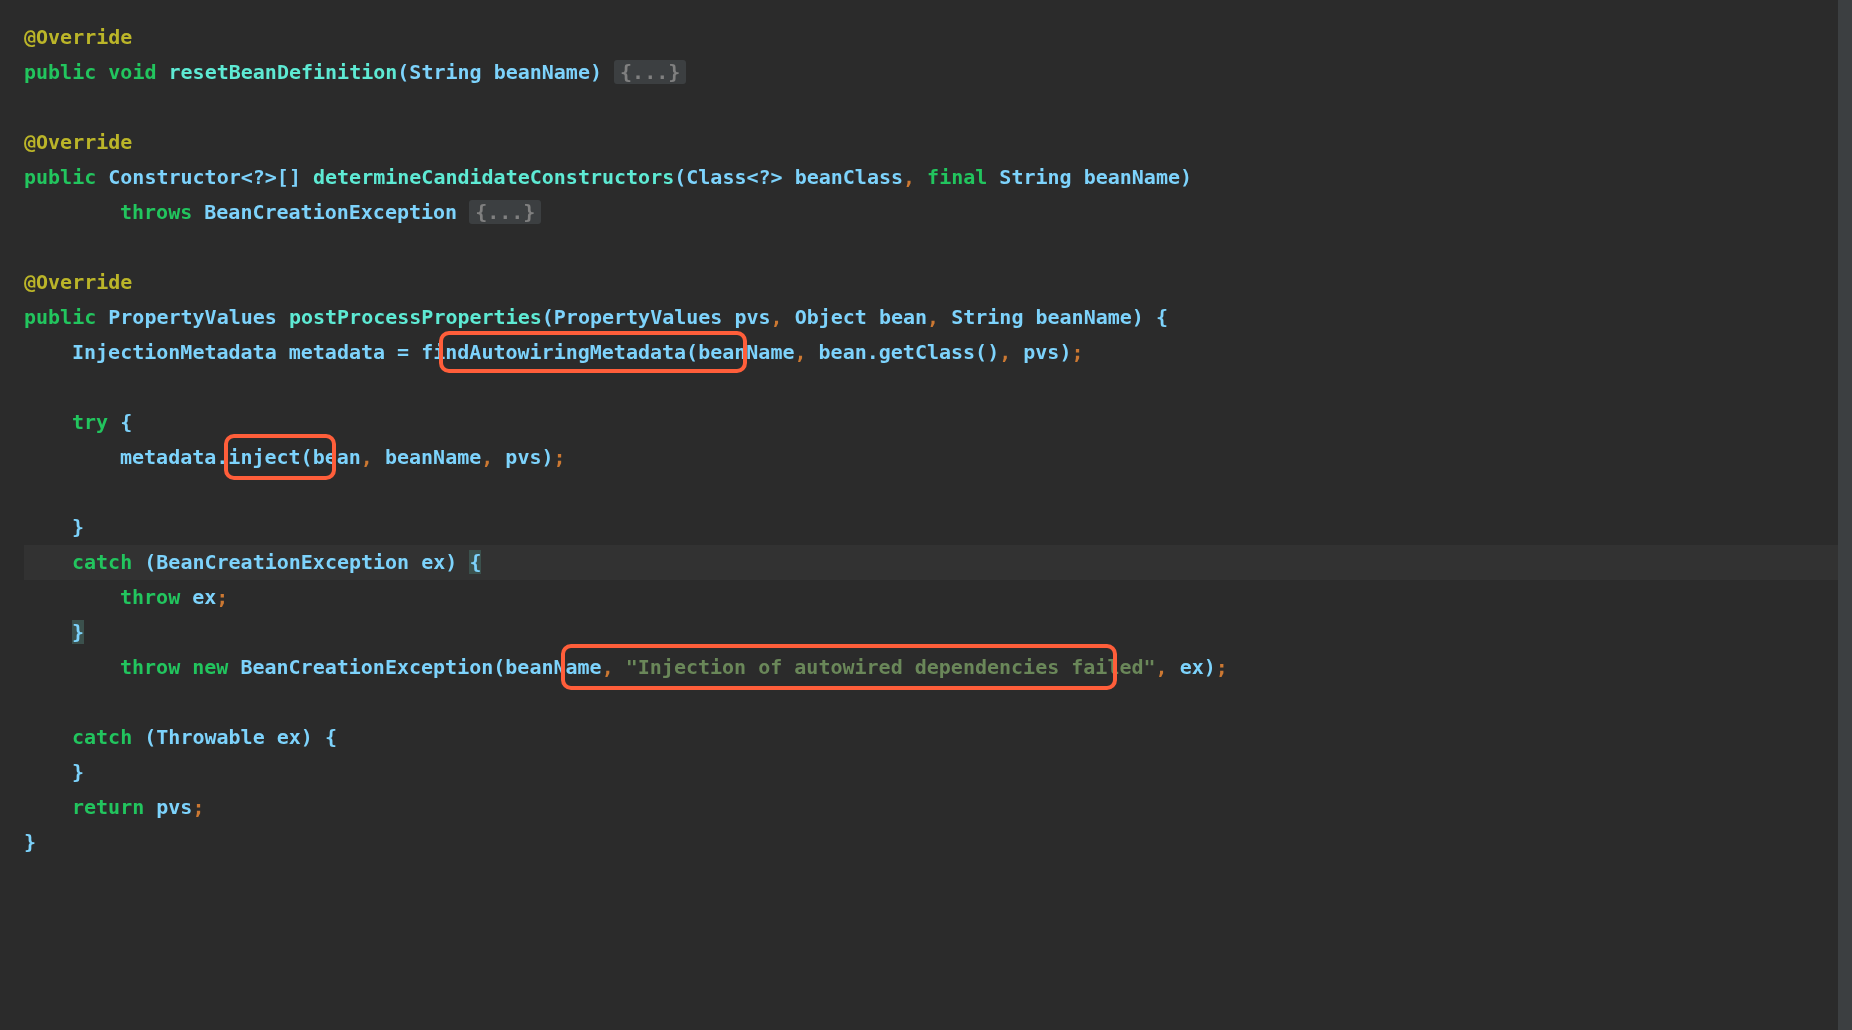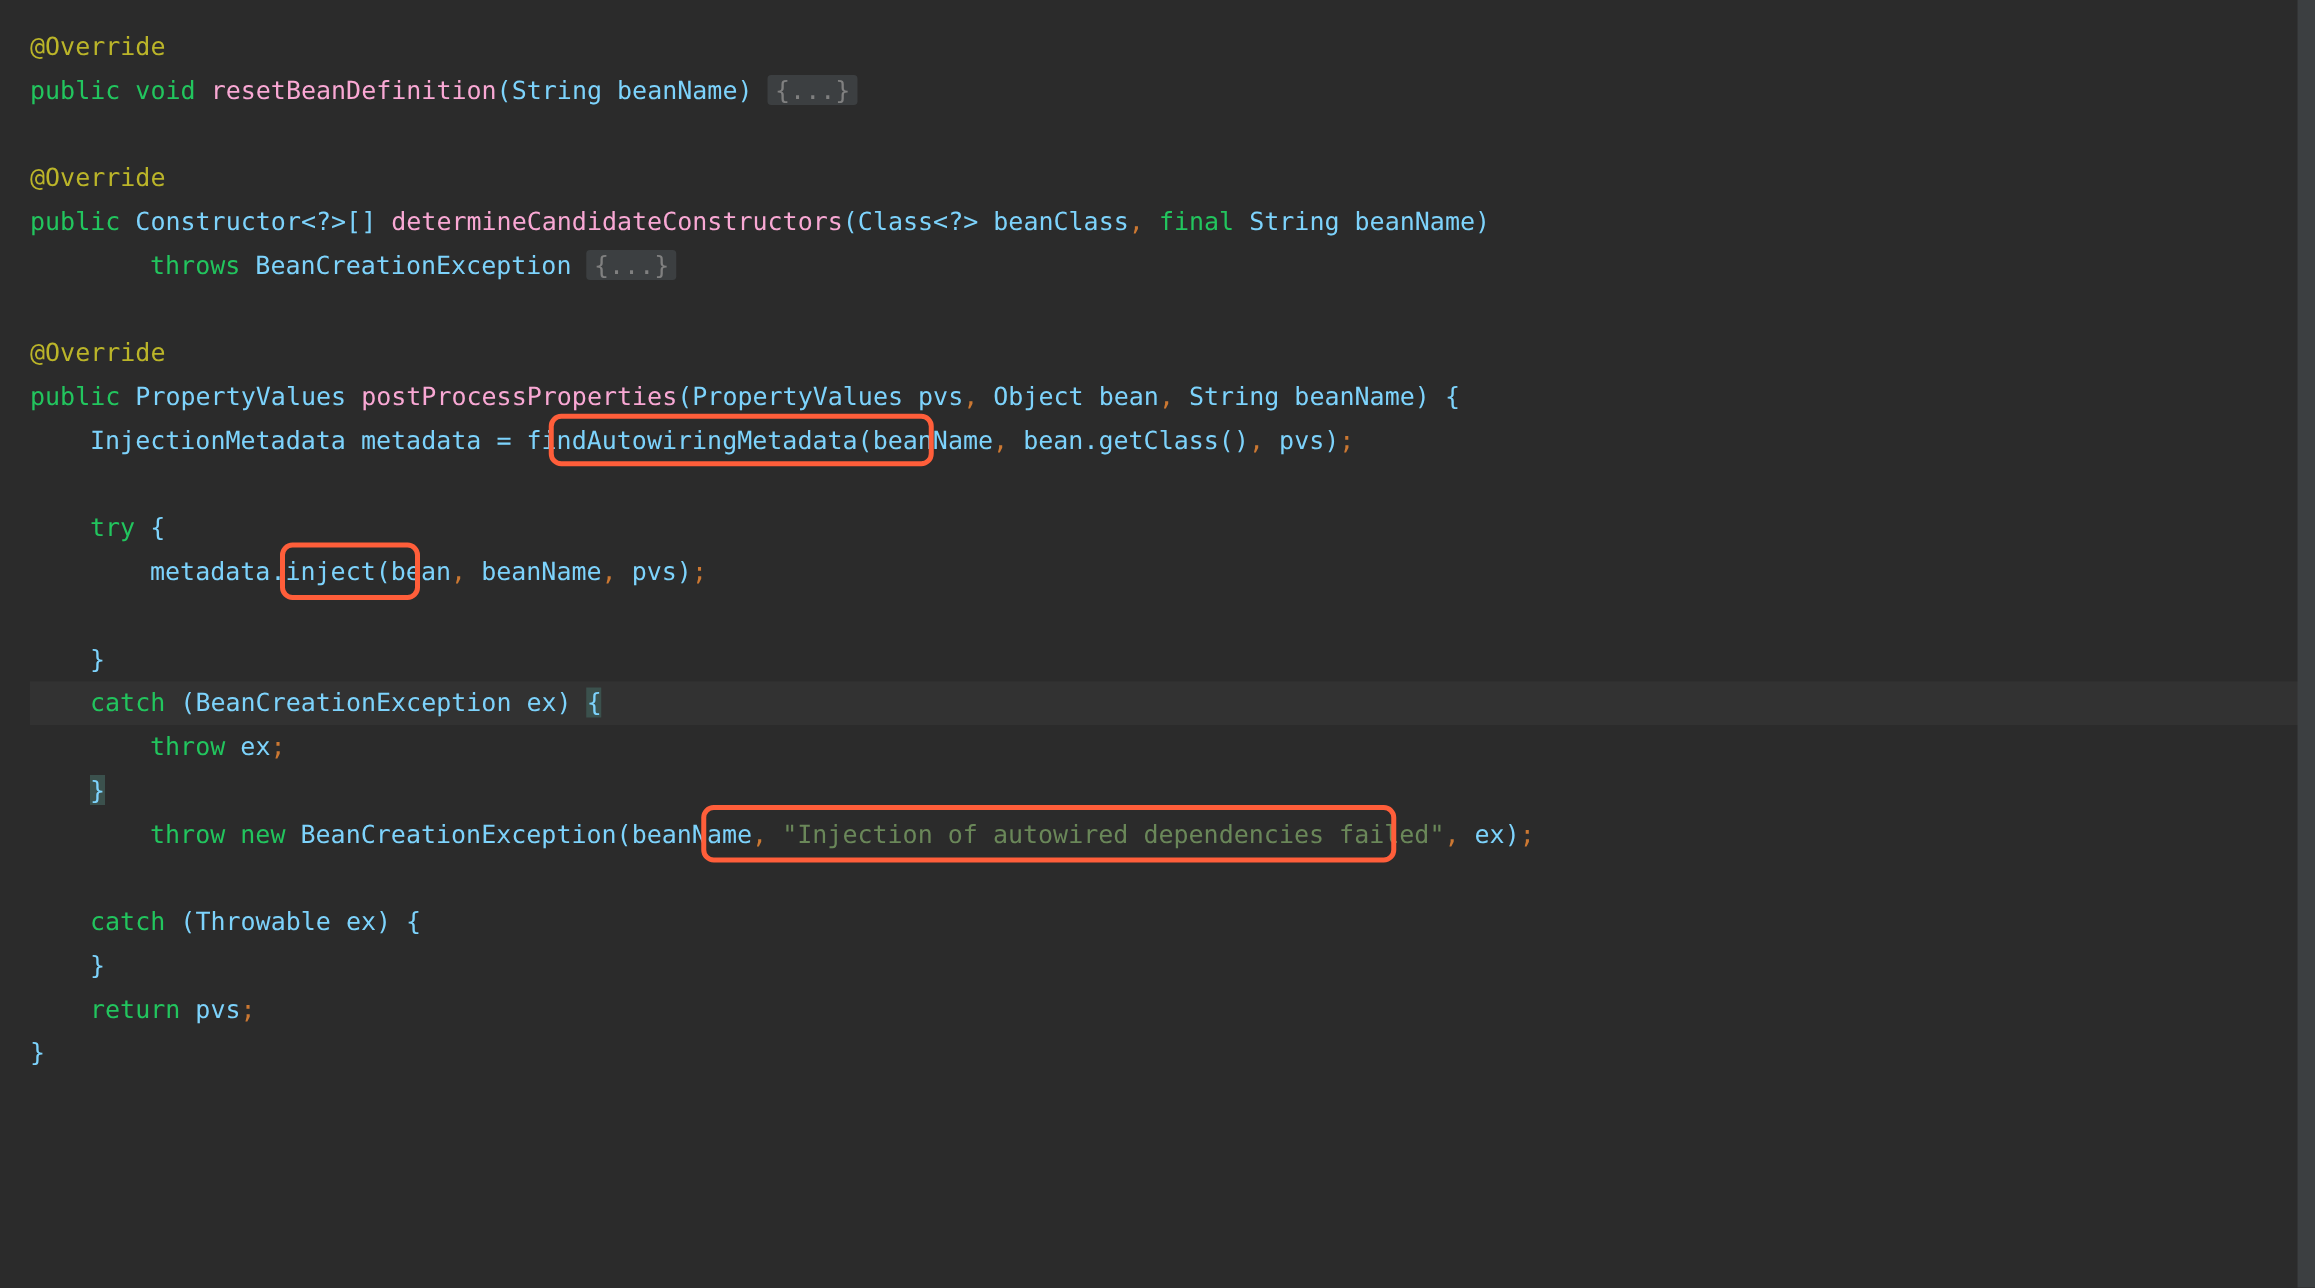--- a/index.html
+++ b/index.html
@@ -8,24 +8,24 @@
     font-family: 'Menlo', 'Monaco', 'Consolas', monospace;
     font-size: 20px;
     line-height: 1.75;
     color: #a9b7c6;
     padding: 20px 0 20px 24px;
     width: 1852px;
     height: 1030px;
     overflow: hidden;
     position: relative;
   }
-  .line { white-space: pre; position: relative; }
+  .line { white-space: pre; position: relative; font-weight: bold; }
   .annotation { color: #bbb529; }
   .keyword { color: #22c55e; }
-  .method-decl { color: #f9a8d4; }
+  .method-decl { color: #5eead4; }
   .plain { color: #7dd3fc; }
   .string { color: #6a8759; }
   .folded {
     background: #3c3f41;
     padding: 0 6px;
     border-radius: 3px;
     color: #808080;
   }
   .comma { color: #cc7832; }
   .highlight-line {

